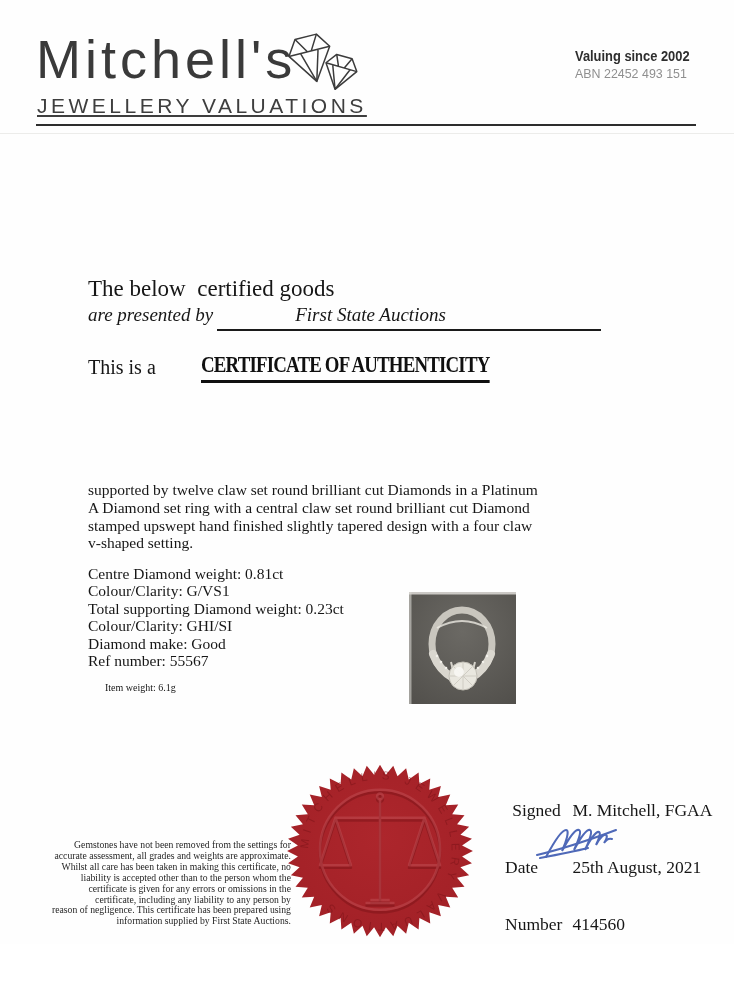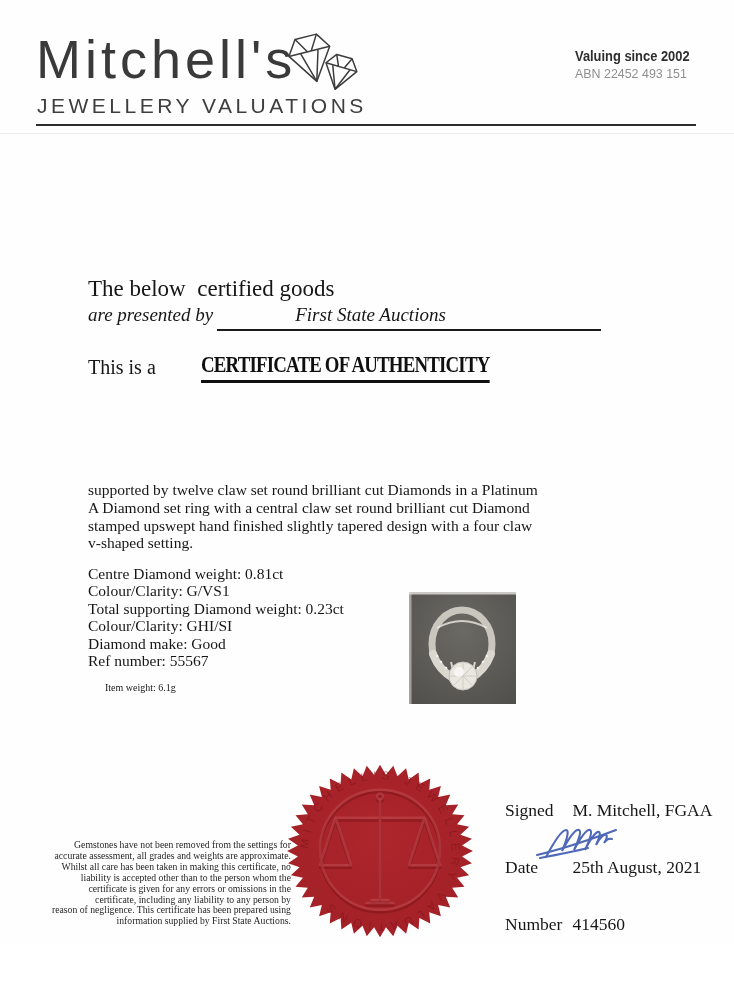--- a/index.html
+++ b/index.html
@@ -8,21 +8,21 @@
     font-family:"Liberation Serif", serif;color:#161616;overflow:hidden;
   }
   .abs{position:absolute;}
   
   .brand-name{
     left:36px;top:28px;font-family:"Liberation Sans",sans-serif;
     font-size:54px;letter-spacing:4px;color:#3a3a3a;font-weight:400;
   }
   .brand-sub{
     left:37px;top:94px;font-family:"Liberation Sans",sans-serif;
-    font-size:21px;letter-spacing:3.5px;color:#3e3e3e;
+    font-size:21px;letter-spacing:3.5px;color:#3e3e3e;text-decoration:underline;
   }
   .logo-diamonds{left:284px;top:30px;width:80px;height:64px;}
   .tagline{
     left:575px;top:48px;font-family:"Liberation Sans",sans-serif;
     font-size:14px;font-weight:bold;color:#2e2e2e;
     transform:scaleX(.92);transform-origin:left top;white-space:nowrap;
   }
   .abn{
     left:575px;top:66px;font-family:"Liberation Sans",sans-serif;
     font-size:13.5px;color:#8f8f8f;
@@ -51,21 +51,21 @@
   
   .ring-photo{left:409px;top:592px;width:107px;height:112px;}
   .ring-photo svg{display:block;}
   
   .disclaimer{left:52px;top:840px;font-size:9.7px;line-height:10.9px;color:#1f1f1f;text-align:right;}
   
   .seal{left:283px;top:761px;width:194px;height:181px;}
   
   .sig-row{font-size:17.5px;white-space:nowrap;}
   .sig-row .lbl{display:inline-block;width:63px;}
-  .row-signed{left:505px;top:800px;}
+  .row-signed{left:505px;top:800px;text-align:center;}
   .row-date{left:505px;top:857px;}
   .row-number{left:505px;top:914px;}
   .signature-svg{left:536px;top:822px;width:90px;height:42px;}
 </style>
 </head>
 <body>
 
 <div class="page">
 
   <div class="abs brand-name">Mitchell's</div>

